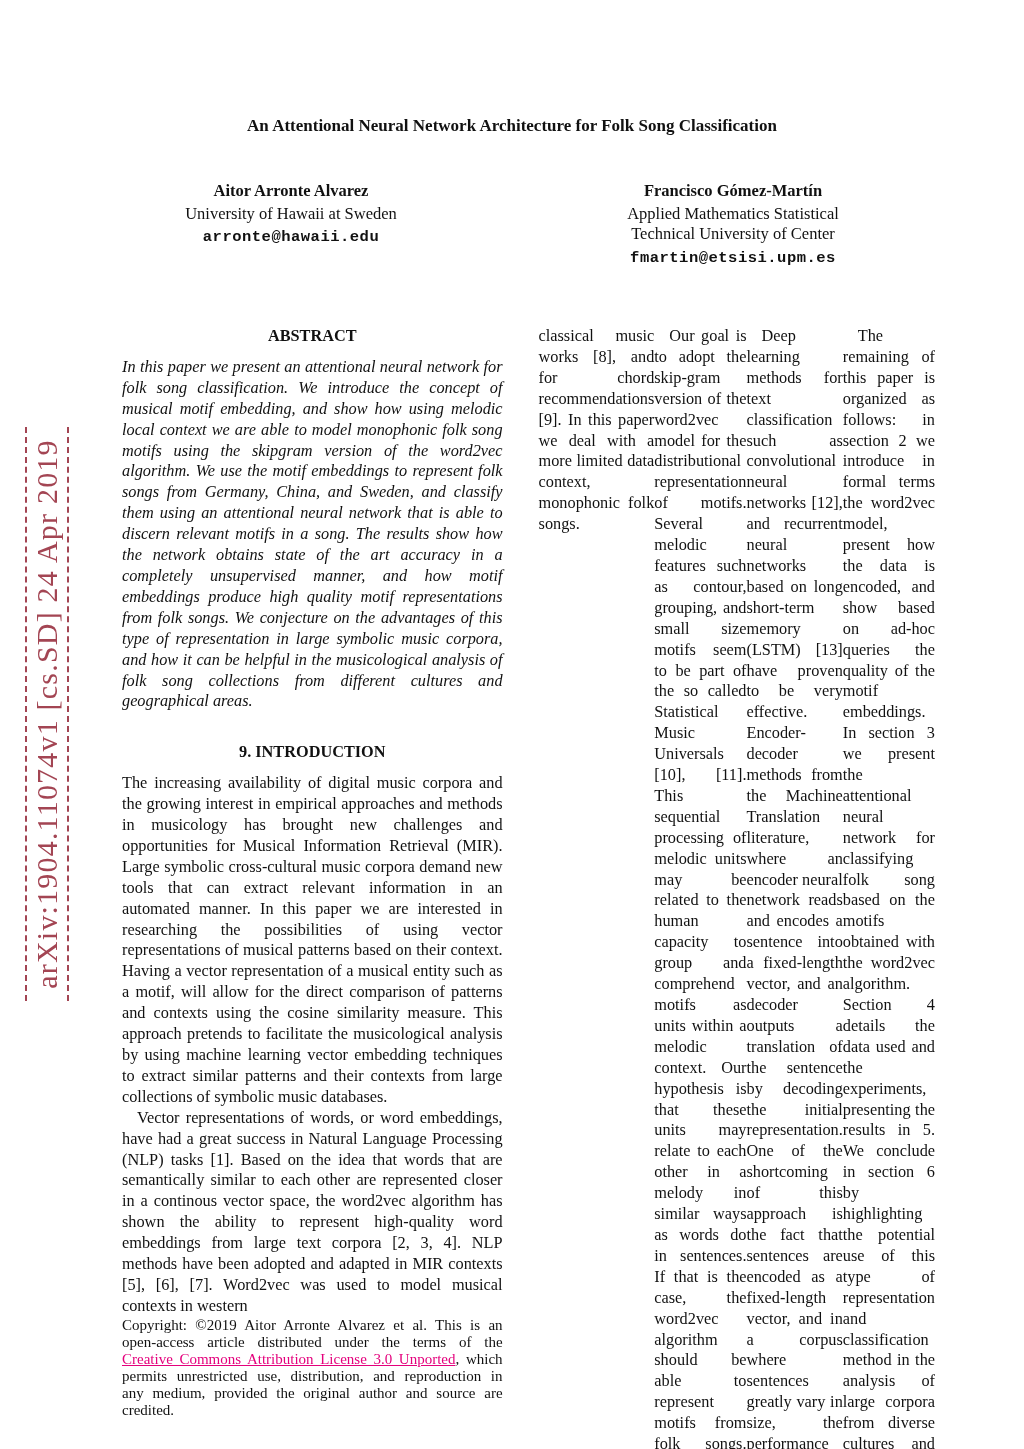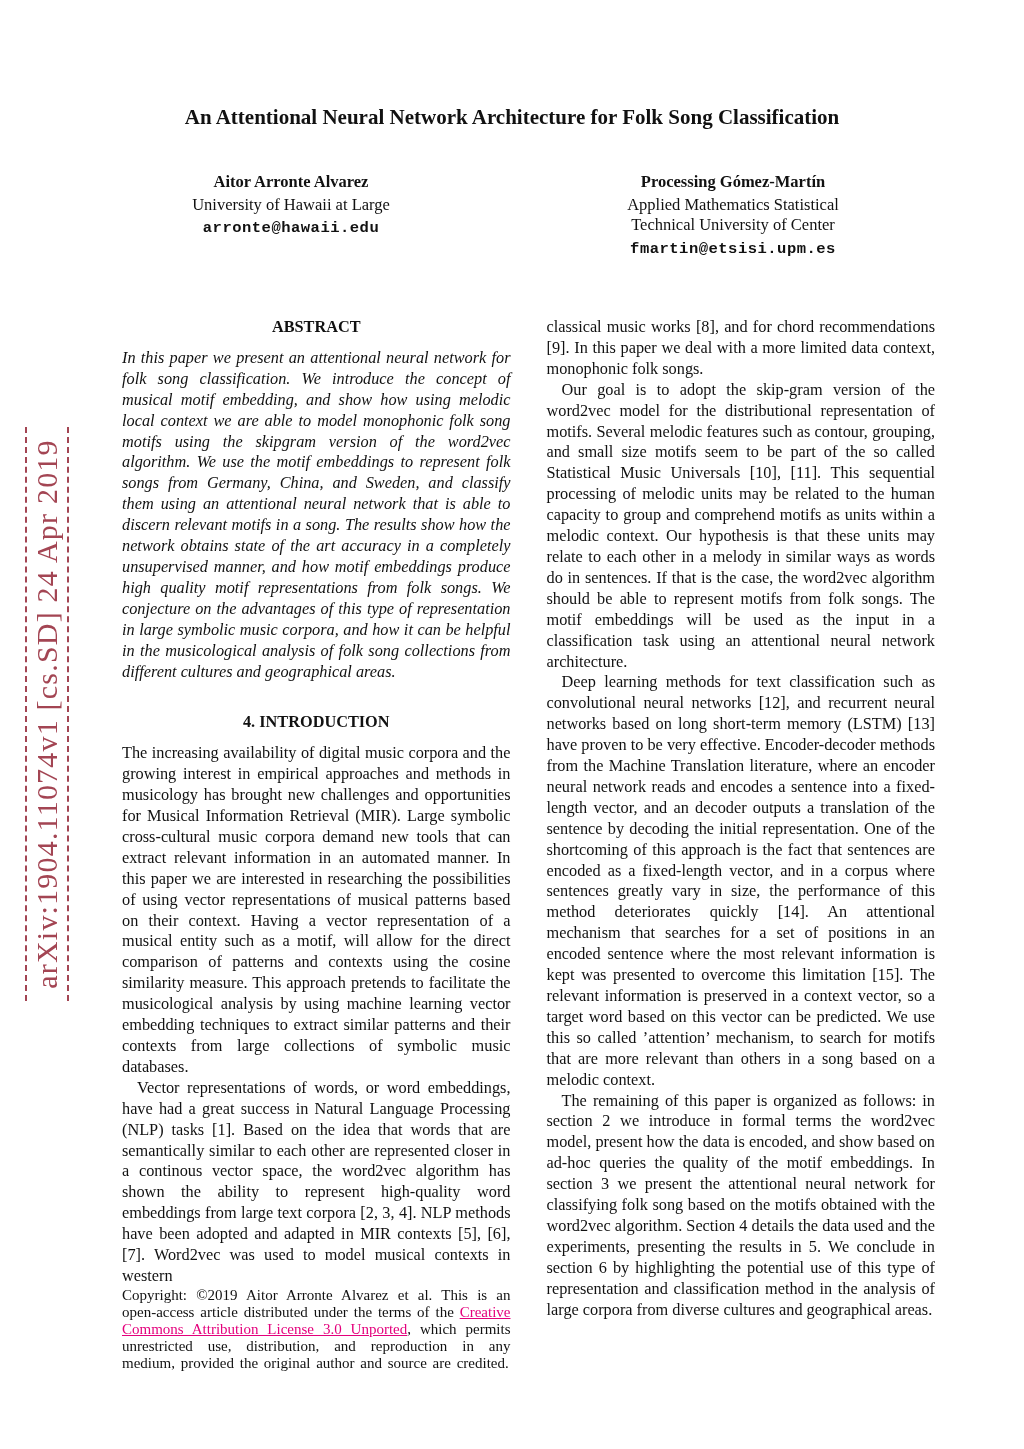--- a/index.html
+++ b/index.html
@@ -34,23 +34,23 @@
     color: #a34553;
     text-decoration: none;
     border-top: 2px dashed #a34553;
     border-bottom: 2px dashed #a34553;
     padding: 3px 12px;
     font-family: "Liberation Serif", serif;
   }
 
   .header { padding-top: 103px; text-align: center; }
   .title {
-    font-size: 21px;
+    font-size: 17px;
     font-weight: bold;
-    margin: 1px 70px;
+    margin: 10px 70px;
     line-height: 26px;
   }
   .authors { display: flex; margin: 42px 70px 0 70px; }
   .author { flex: 1; text-align: center; font-size: 16.5px; line-height: 20.5px; }
   .author .name { font-weight: bold; margin-bottom: 2px; }
   .author .email {
     font-family: "Liberation Mono", "DejaVu Sans Mono", monospace;
     font-size: 15.5px;
     margin-top: 3px;
     letter-spacing: 0.5px;
@@ -58,21 +58,21 @@
   }
 
   .columns { display: flex; gap: 36px; margin: 58px 89px 0 95px; height: 1002px; }
   .col {
     width: 402px;
     font-size: 16.3px;
     line-height: 20.9px;
     text-align: justify;
   }
   .col-left { display: flex; flex-direction: column; margin-left: 27px; }
-  .col-right { display: flex; flex-direction: column; justify-content: space-between; }
+  .col-right { display: flex; flex-direction: row; justify-content: space-between; }
 
   .heading {
     font-weight: bold;
     text-align: center;
     font-size: 16.3px;
     margin: 0 0 10px 0;
   }
   .section-heading { margin-top: 30px; }
   p { margin: 0; }
   .abstract-text { font-style: italic; }
@@ -95,39 +95,39 @@
   <div class="watermark-anchor">
     <a href="#">arXiv:1904.11074v1 [cs.SD] 24 Apr 2019</a>
   </div>
 
   <div class="header">
     <h1 class="title">An Attentional Neural Network Architecture for Folk Song Classification</h1>
 
     <div class="authors">
       <div class="author">
         <div class="name">Aitor Arronte Alvarez</div>
-        <div>University of Hawaii at Large</div>
+        <div>University of Hawaii at Sweden</div>
         <div class="email">arronte@hawaii.edu</div>
       </div>
       <div class="author">
-        <div class="name">Processing Gómez-Martín</div>
+        <div class="name">Francisco Gómez-Martín</div>
         <div>Applied Mathematics Statistical</div>
         <div>Technical University of Center</div>
         <div class="email">fmartin@etsisi.upm.es</div>
       </div>
     </div>
   </div>
 
   <div class="columns">
 
     <div class="col col-left">
       <div class="heading">ABSTRACT</div>
       <p class="abstract-text">In this paper we present an attentional neural network for folk song classification. We introduce the concept of musical motif embedding, and show how using melodic local context we are able to model monophonic folk song motifs using the skipgram version of the word2vec algorithm. We use the motif embeddings to represent folk songs from Germany, China, and Sweden, and classify them using an attentional neural network that is able to discern relevant motifs in a song. The results show how the network obtains state of the art accuracy in a completely unsupervised manner, and how motif embeddings produce high quality motif representations from folk songs. We conjecture on the advantages of this type of representation in large symbolic music corpora, and how it can be helpful in the musicological analysis of folk song collections from different cultures and geographical areas.</p>
 
-      <div class="heading section-heading">4. INTRODUCTION</div>
+      <div class="heading section-heading">9. INTRODUCTION</div>
       <p>The increasing availability of digital music corpora and the growing interest in empirical approaches and methods in musicology has brought new challenges and opportunities for Musical Information Retrieval (MIR). Large symbolic cross-cultural music corpora demand new tools that can extract relevant information in an automated manner. In this paper we are interested in researching the possibilities of using vector representations of musical patterns based on their context. Having a vector representation of a musical entity such as a motif, will allow for the direct comparison of patterns and contexts using the cosine similarity measure. This approach pretends to facilitate the musicological analysis by using machine learning vector embedding techniques to extract similar patterns and their contexts from large collections of symbolic music databases.</p>
       <p class="indent">Vector representations of words, or word embeddings, have had a great success in Natural Language Processing (NLP) tasks [1]. Based on the idea that words that are semantically similar to each other are represented closer in a continous vector space, the word2vec algorithm has shown the ability to represent high-quality word embeddings from large text corpora [2, 3, 4]. NLP methods have been adopted and adapted in MIR contexts [5], [6], [7]. Word2vec was used to model musical contexts in western</p>
 
       <div class="copyright"><span>Copyright: ©2019 Aitor Arronte Alvarez et al. This is an open-access article distributed under the terms of the </span><a href="#" class="cc-link">Creative Commons Attribution License 3.0 Unported</a><span>, which permits unrestricted use, distribution, and reproduction in any medium, provided the original author and source are credited.</span></div>
     </div>
 
     <div class="col col-right">
       <p>classical music works [8], and for chord recommendations [9]. In this paper we deal with a more limited data context, monophonic folk songs.</p>
       <p class="indent">Our goal is to adopt the skip-gram version of the word2vec model for the distributional representation of motifs. Several melodic features such as contour, grouping, and small size motifs seem to be part of the so called Statistical Music Universals [10], [11]. This sequential processing of melodic units may be related to the human capacity to group and comprehend motifs as units within a melodic context. Our hypothesis is that these units may relate to each other in a melody in similar ways as words do in sentences. If that is the case, the word2vec algorithm should be able to represent motifs from folk songs. The motif embeddings will be used as the input in a classification task using an attentional neural network architecture.</p>
       <p class="indent">Deep learning methods for text classification such as convolutional neural networks [12], and recurrent neural networks based on long short-term memory (LSTM) [13] have proven to be very effective. Encoder-decoder methods from the Machine Translation literature, where an encoder neural network reads and encodes a sentence into a fixed-length vector, and an decoder outputs a translation of the sentence by decoding the initial representation. One of the shortcoming of this approach is the fact that sentences are encoded as a fixed-length vector, and in a corpus where sentences greatly vary in size, the performance of this method deteriorates quickly [14]. An attentional mechanism that searches for a set of positions in an encoded sentence where the most relevant information is kept was presented to overcome this limitation [15]. The relevant information is preserved in a context vector, so a target word based on this vector can be predicted. We use this so called ’attention’ mechanism, to search for motifs that are more relevant than others in a song based on a melodic context.</p>

